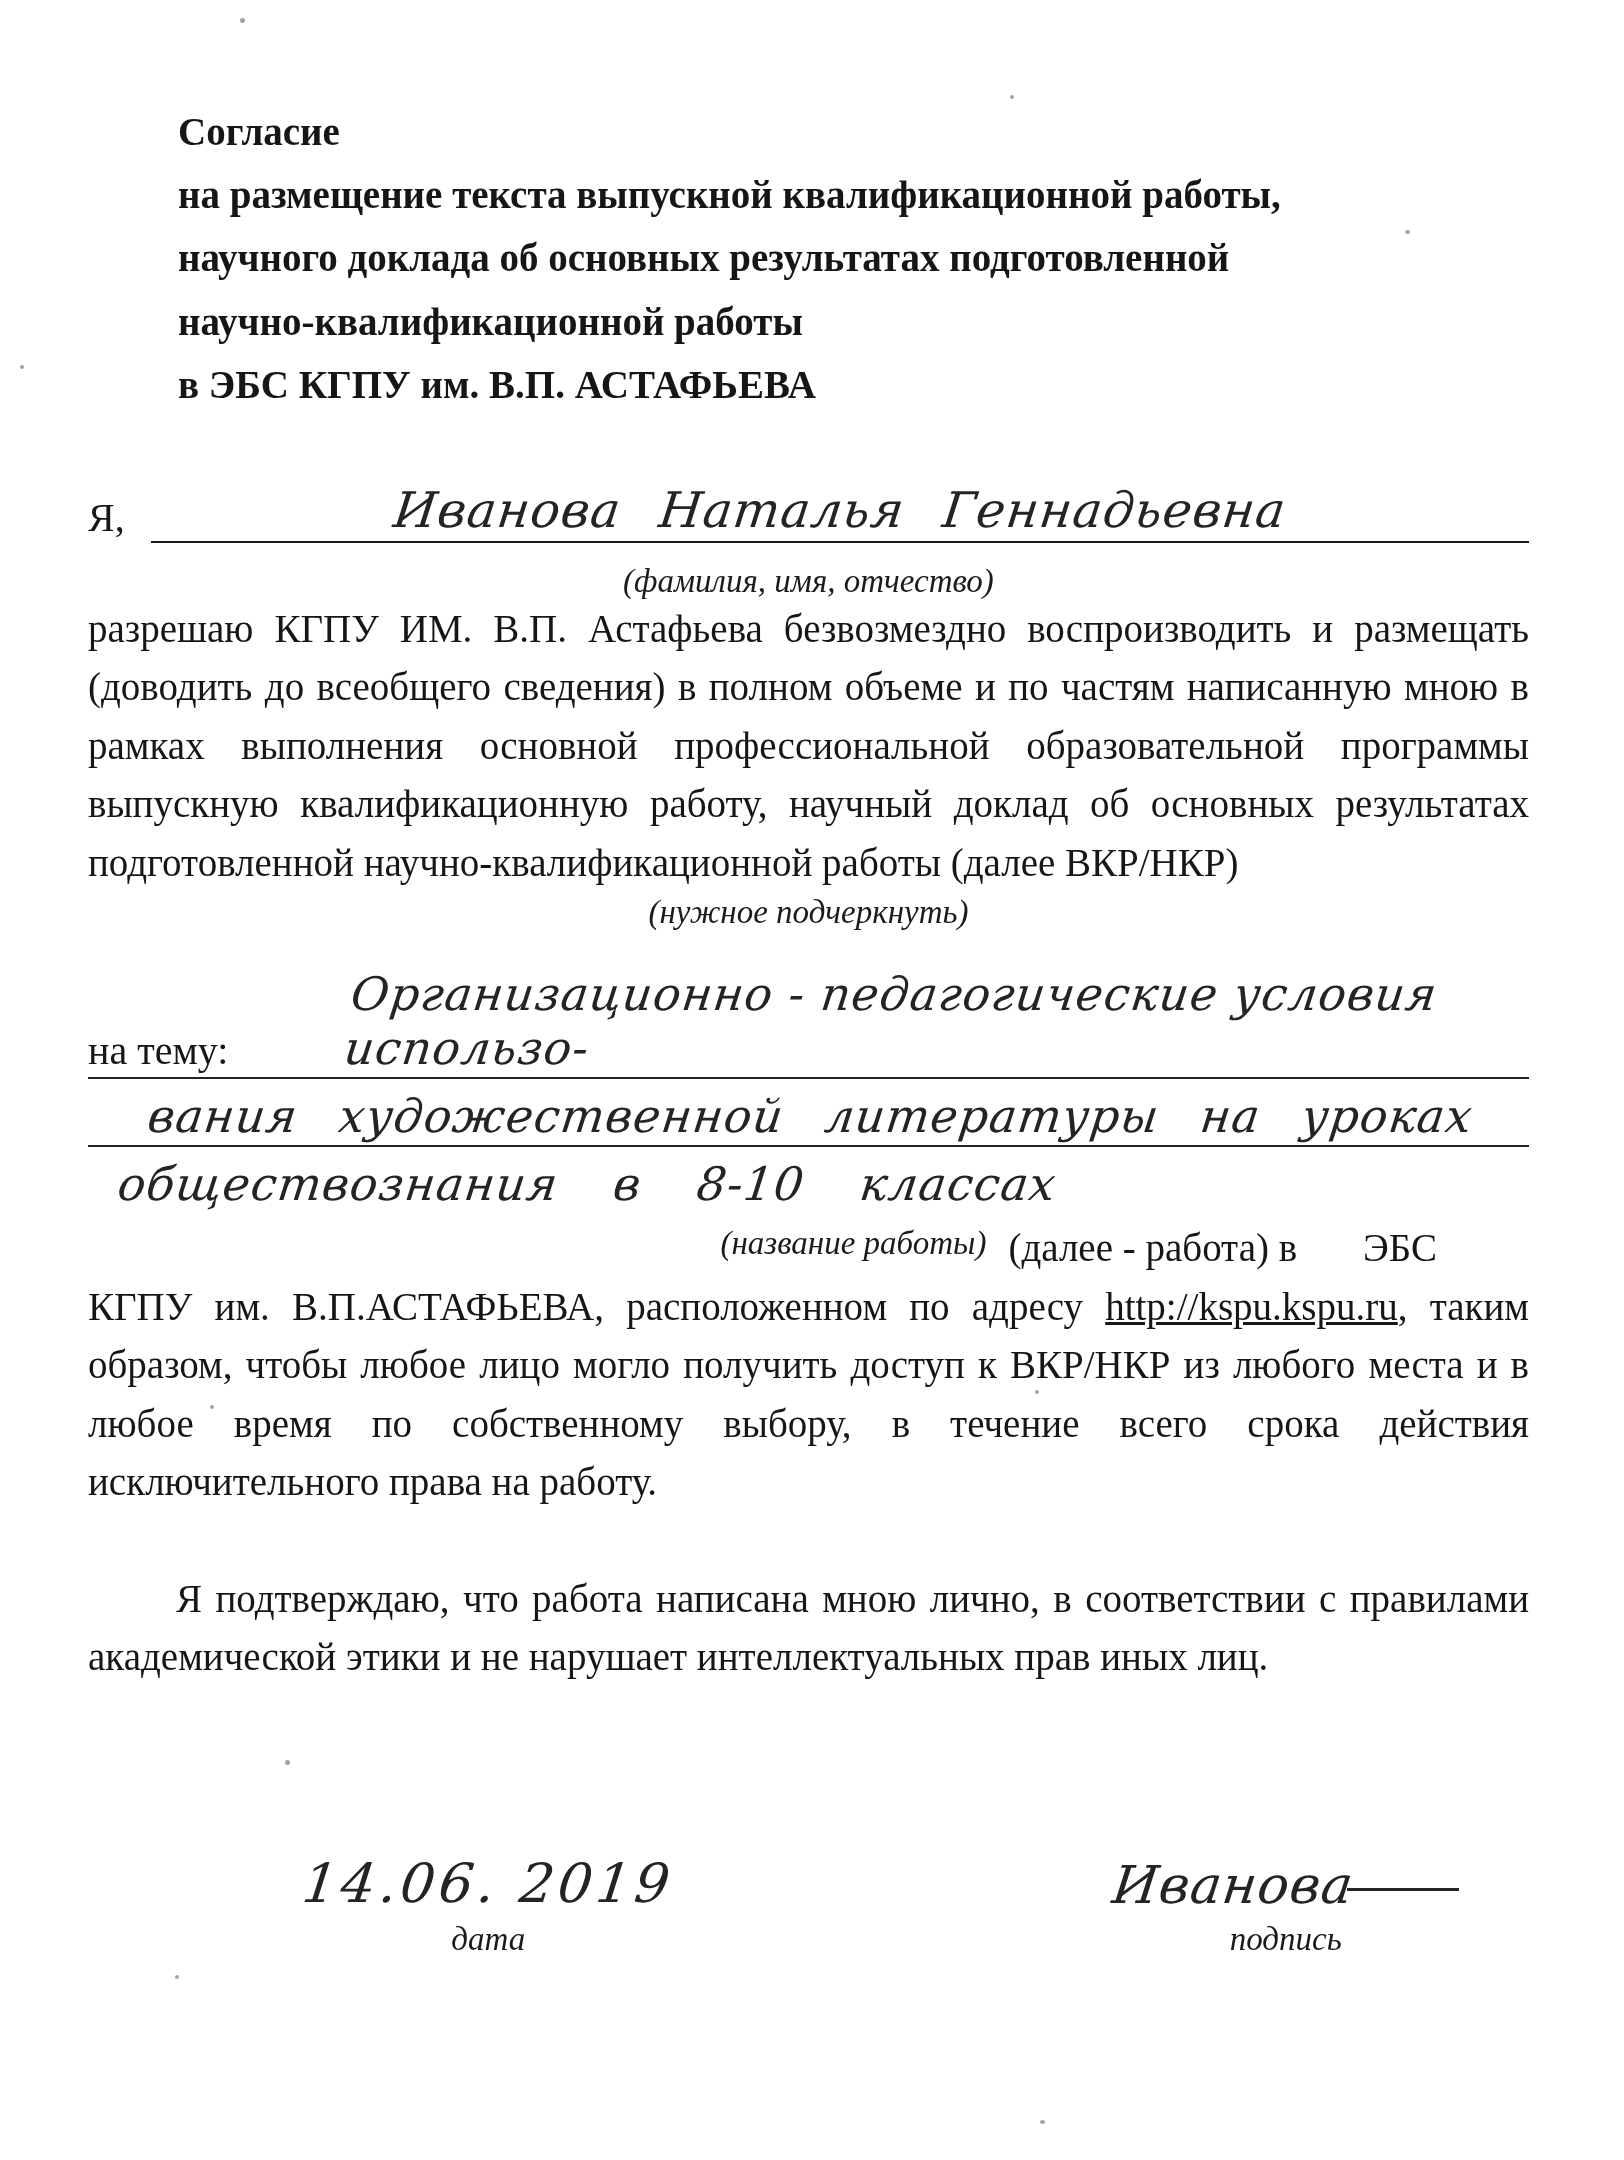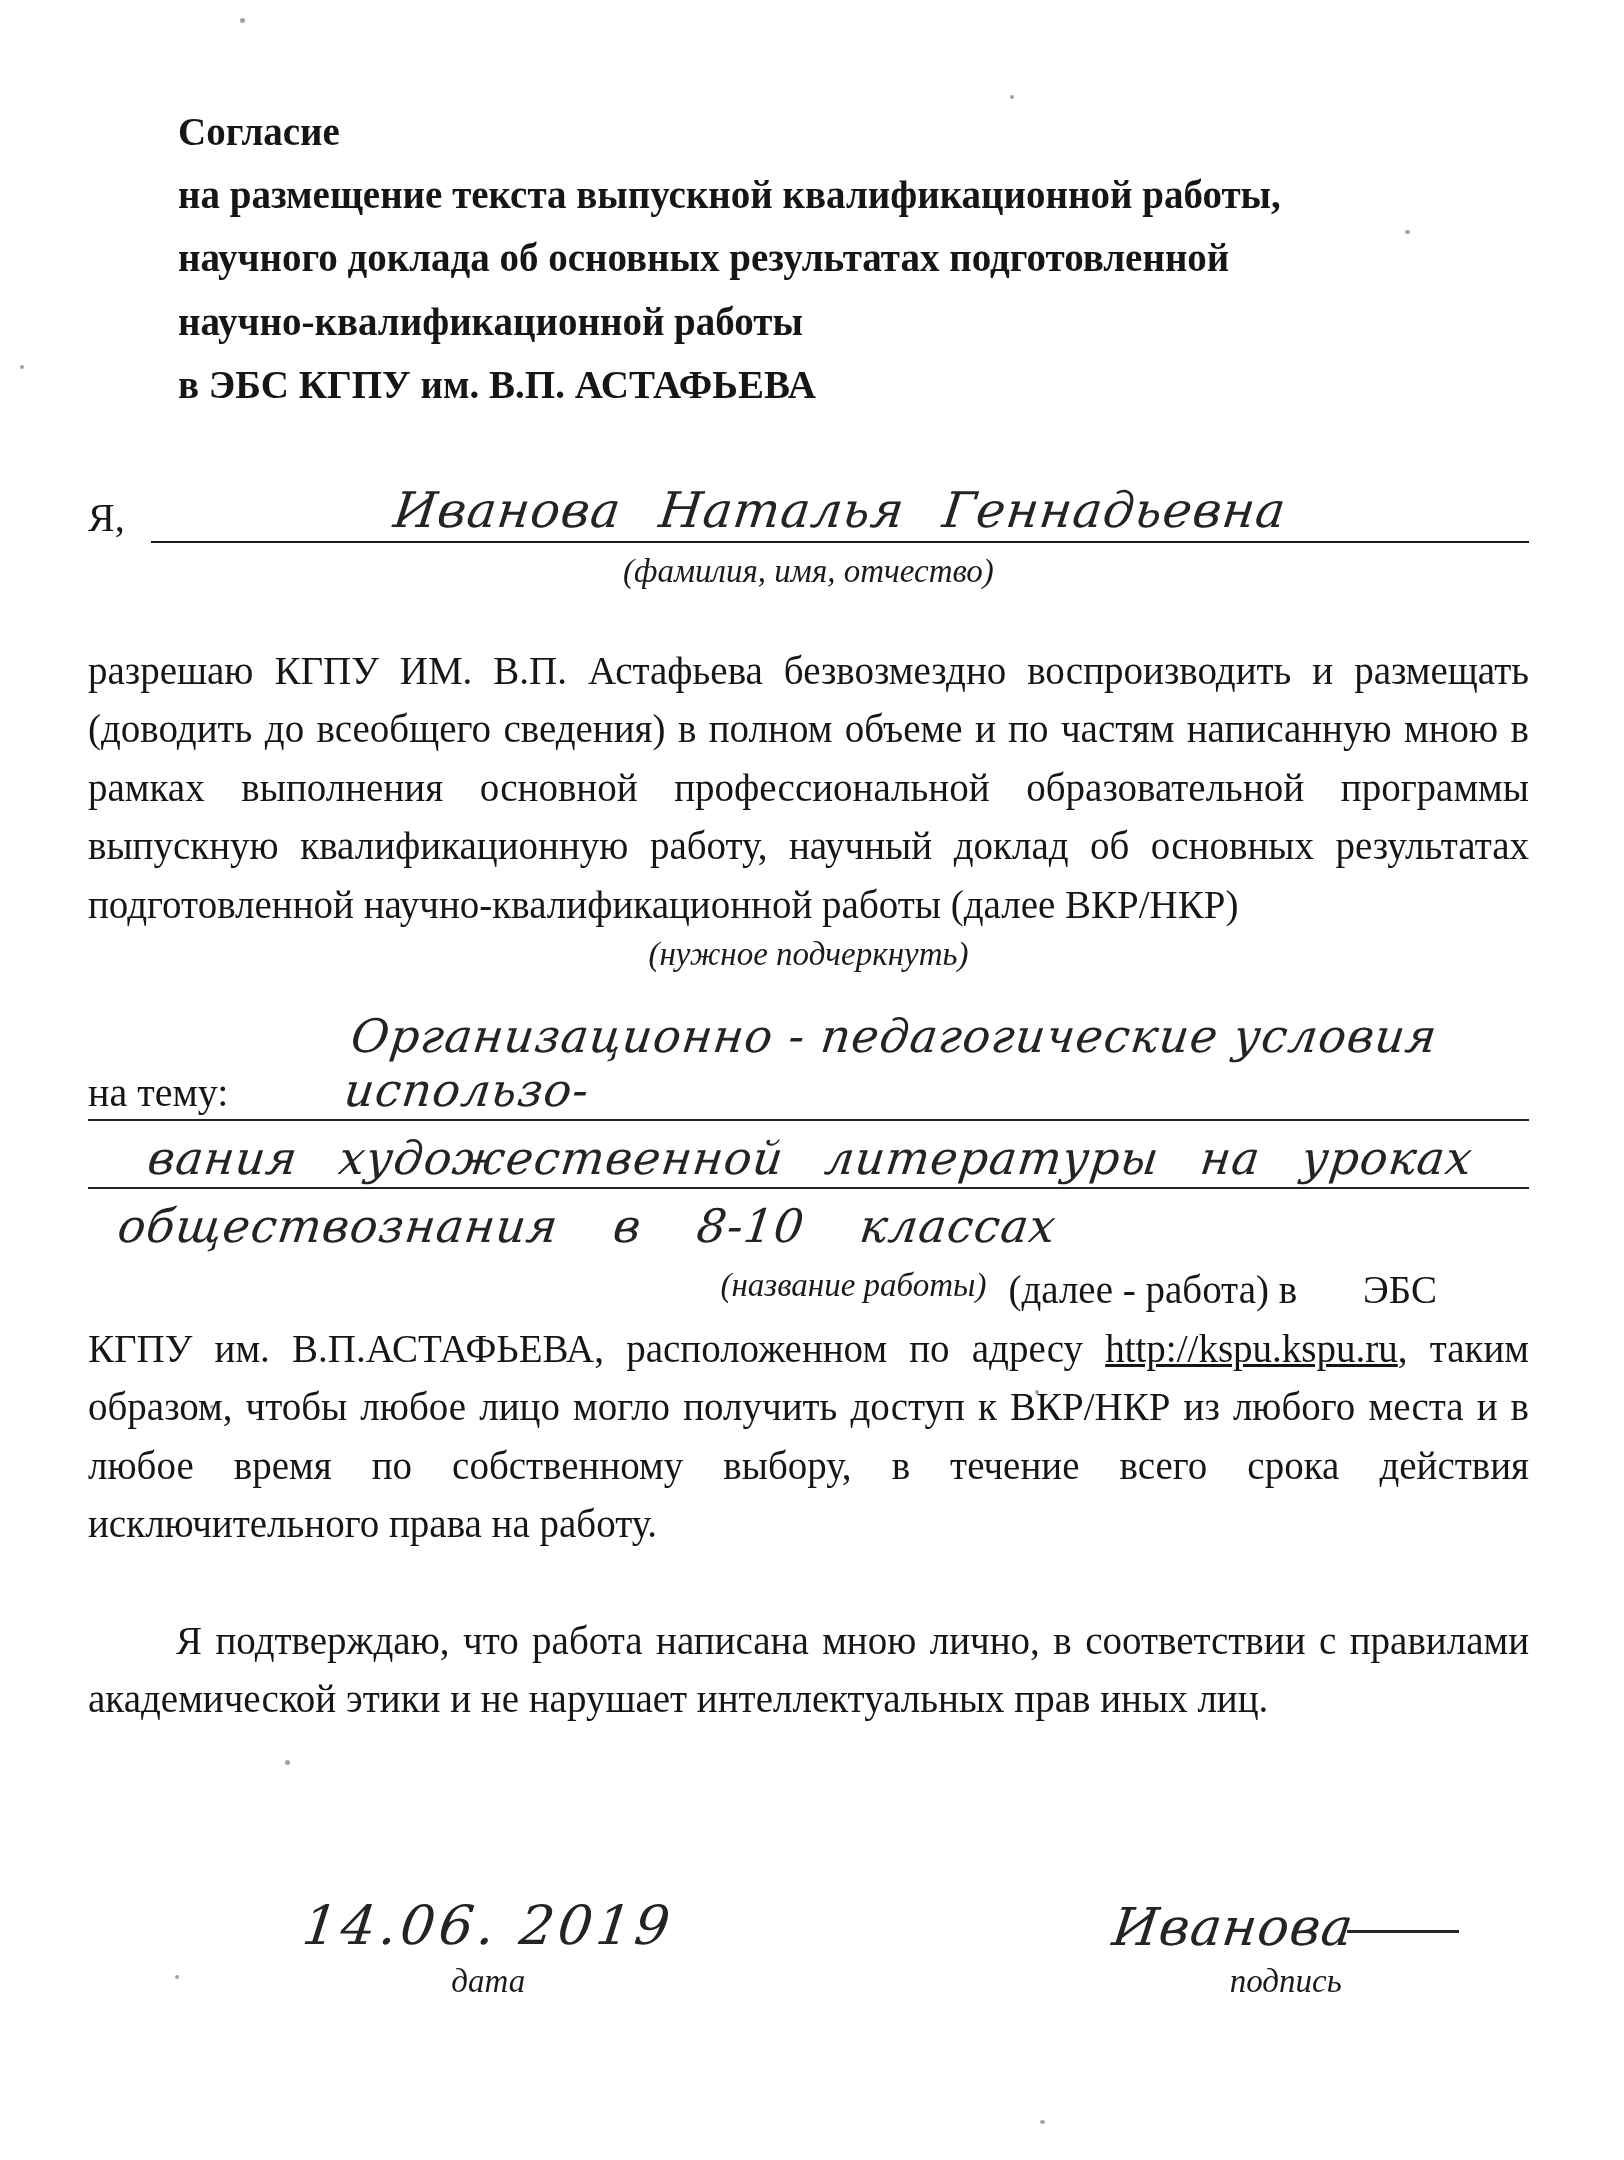--- a/index.html
+++ b/index.html
@@ -51,30 +51,30 @@
     letter-spacing: 1px;
   }
   .name-handwritten { font-size: 49px; word-spacing: 22px; }
 
   .caption {
     font-style: italic;
     font-size: 33px;
     color: #1b1b1b;
   }
   .center { text-align: center; }
-  .name-caption { margin-top: 10px; }
+  .name-caption { margin-top: 20px; }
 
   
   .body-par {
     margin: 0;
     font-size: 39px;
     line-height: 1.5;
     text-align: justify;
   }
-  .permission-par { margin-top: 52px; }
+  .permission-par { }
   .underline-note { margin-top: 2px; }
 
   
   .topic-line {
     display: flex;
     align-items: flex-end;
     font-size: 40px;
     min-height: 62px;
     border-bottom: 2px solid #222222;
     margin-top: 4px;

